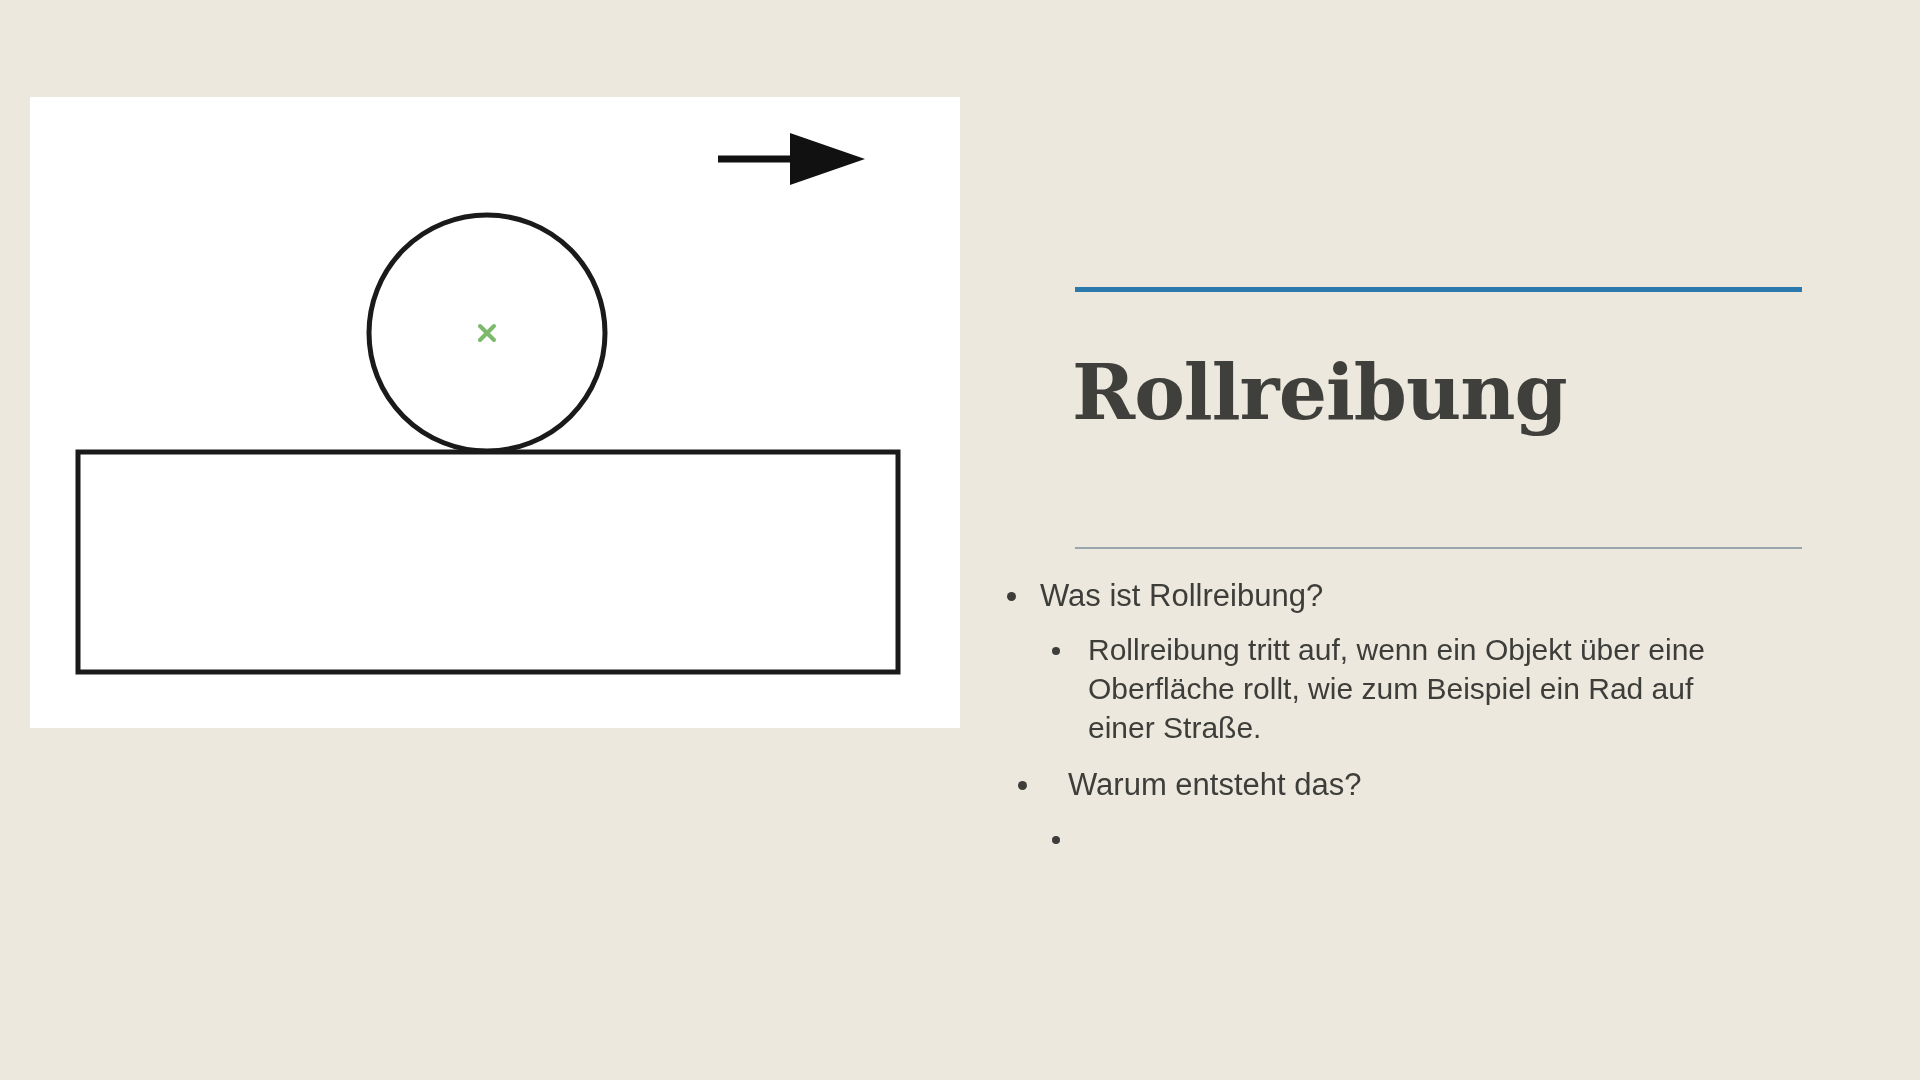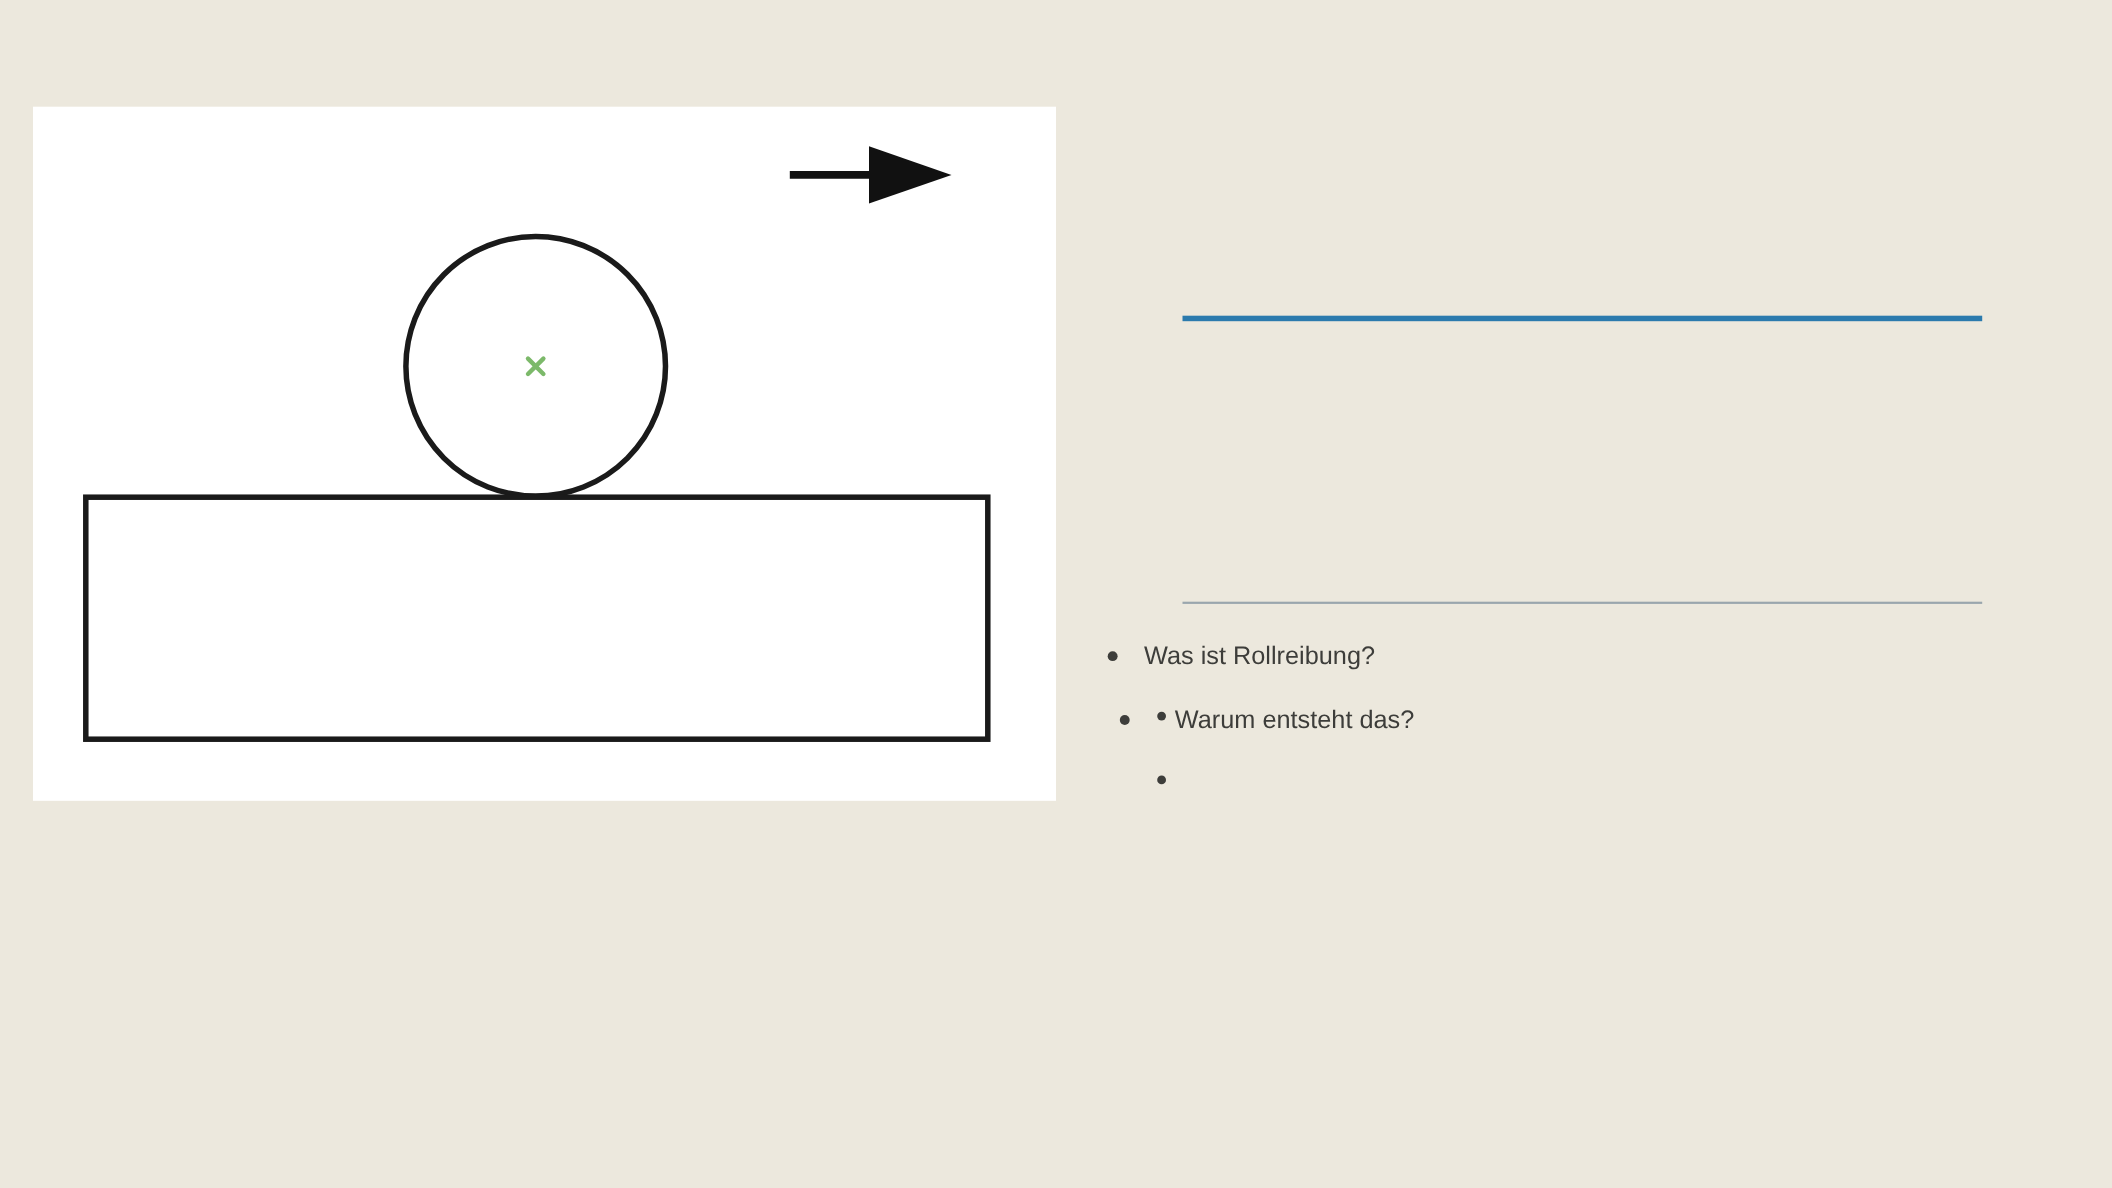--- a/index.html
+++ b/index.html
@@ -108,21 +108,21 @@
     margin-bottom: 14px;
   }
   .level1 .bullet-dot {
     left: 7px;
     top: 16px;
     width: 9px;
     height: 9px;
   }
   .level1 .bullet-text {
     margin-left: 40px;
-    font-size: 23px;
+    font-size: 31px;
     line-height: 40px;
   }
 
   
   .level1.indented .bullet-dot {
     left: 18px;
   }
   .level1.indented .bullet-text {
     margin-left: 68px;
   }
@@ -165,32 +165,34 @@
       </g>
 
       <rect x="48" y="355" width="820" height="220" fill="#ffffff" stroke="#1a1a1a" stroke-width="5"></rect>
     </svg>
   </div>
 
   <div class="content">
 
     <div class="title-rule"></div>
 
+    <h1 class="page-title">Rollreibung</h1>
 
     <div class="body-rule"></div>
 
     <div class="bullets">
 
       <div class="bullet-row level1">
         <span class="bullet-dot"></span>
         <span class="bullet-text">Was ist Rollreibung?</span>
       </div>
 
       <div class="bullet-row level2">
         <span class="bullet-dot"></span>
+        <span class="bullet-text">Rollreibung tritt auf, wenn ein Objekt über eine Oberfläche rollt, wie zum Beispiel ein Rad auf einer Straße.</span>
       </div>
 
       <div class="bullet-row level1 indented">
         <span class="bullet-dot"></span>
         <span class="bullet-text">Warum entsteht das?</span>
       </div>
 
       <div class="bullet-row level2">
         <span class="bullet-dot"></span>
       </div>

